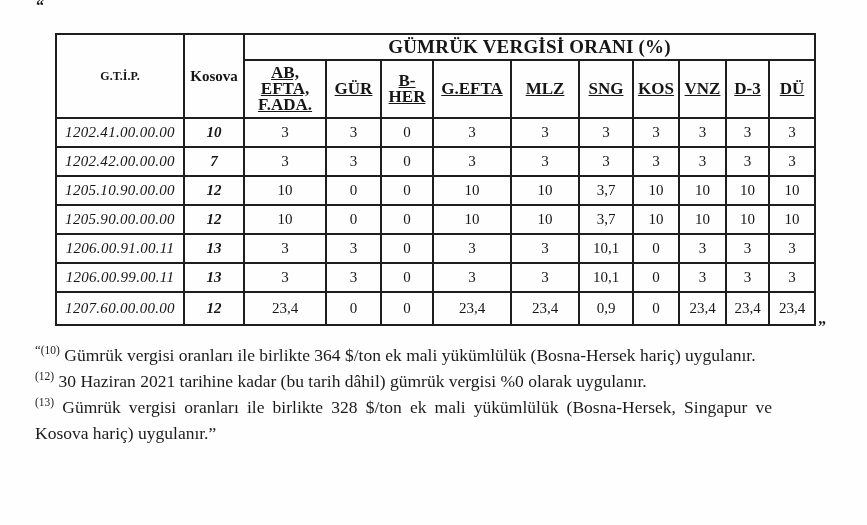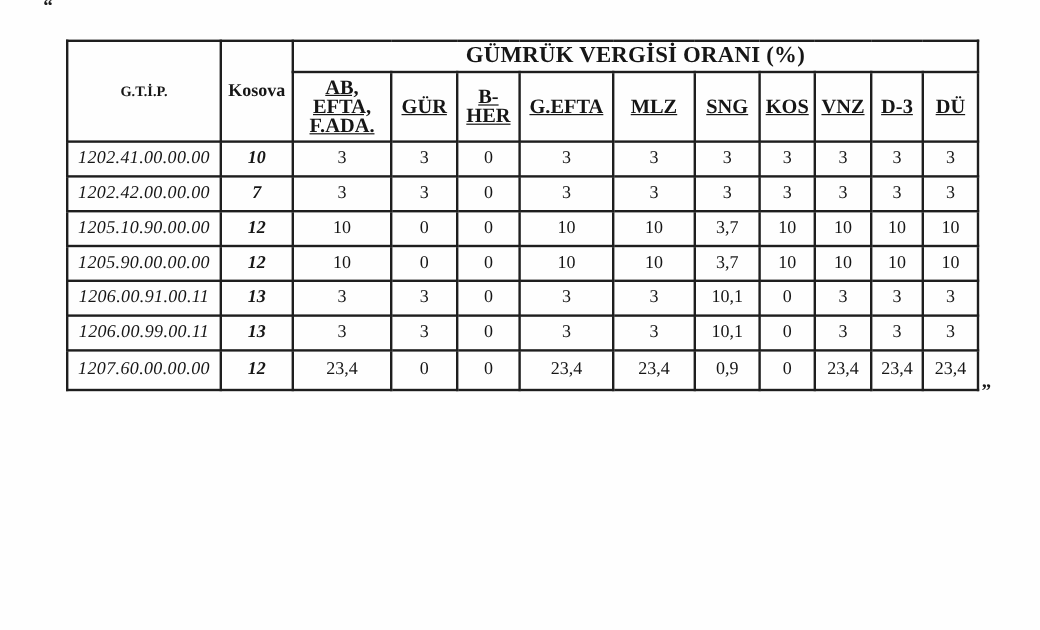--- a/index.html
+++ b/index.html
@@ -245,15 +245,18 @@
           <td>23,4</td>
           <td>23,4</td>
           <td>23,4</td>
         </tr>
       </tbody>
   </table>
 
   <div class="close-quote">”</div>
 
   <div class="footnotes" id="footnotes">
+      <p><span class="fn-lead-quote">“</span><sup class="fn-marker">(10)</sup> <span>Gümrük vergisi oranları ile birlikte 364 $/ton ek mali yükümlülük (Bosna-Hersek hariç) uygulanır.</span></p>
+      <p><span class="fn-lead-quote"></span><sup class="fn-marker">(12)</sup> <span>30 Haziran 2021 tarihine kadar (bu tarih dâhil) gümrük vergisi %0 olarak uygulanır.</span></p>
+      <p><span class="fn-lead-quote"></span><sup class="fn-marker">(13)</sup> <span>Gümrük vergisi oranları ile birlikte 328 $/ton ek mali yükümlülük (Bosna-Hersek, Singapur ve Kosova hariç) uygulanır.”</span></p>
     </div>
 
 </div>
 
 </body></html>

